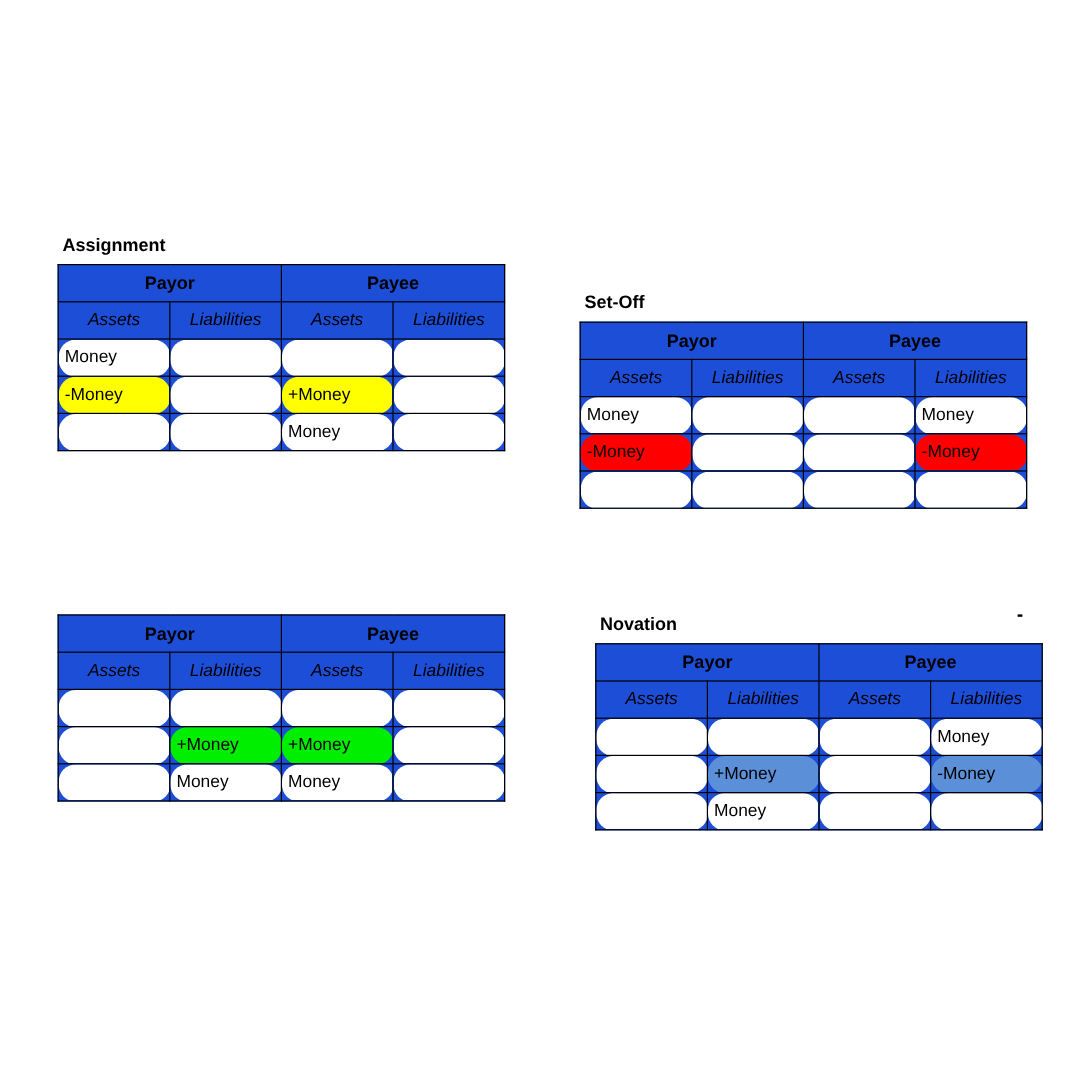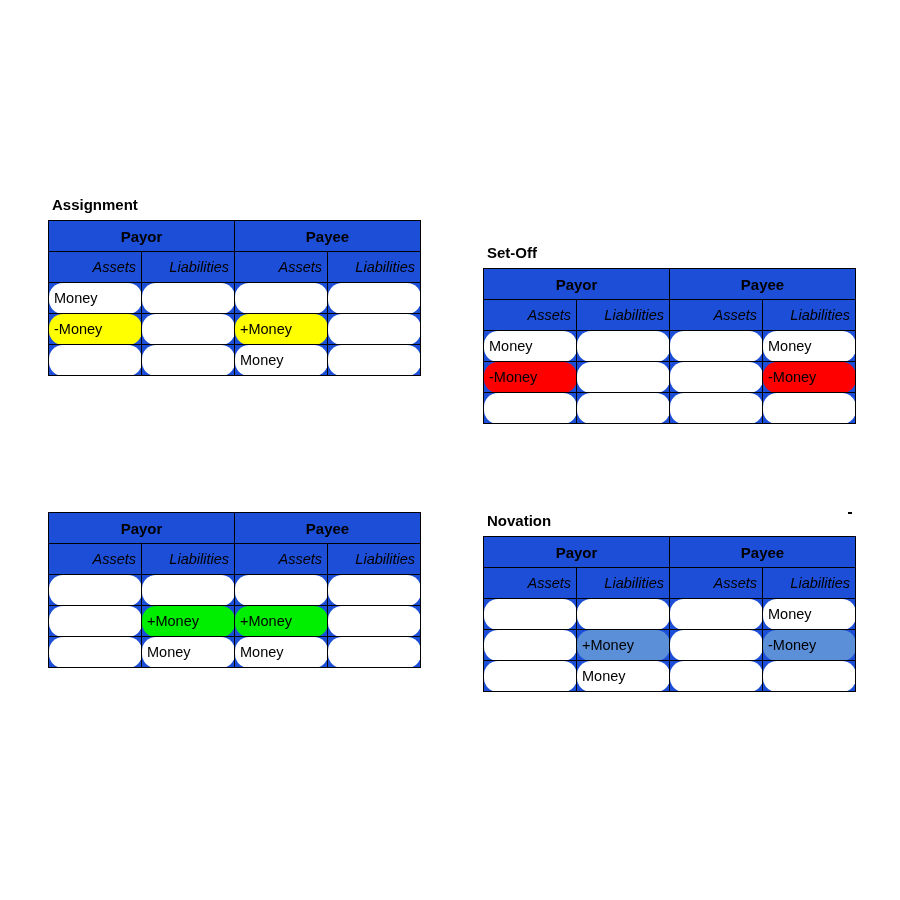--- a/index.html
+++ b/index.html
@@ -47,21 +47,21 @@
     overflow: hidden;
     white-space: nowrap;
   }
   table.matrix th.party {
     text-align: center;
     font-weight: bold;
     font-size: 15px;
   }
   table.matrix td.colhead {
     font-style: italic;
-    text-align: right;
+    text-align: center;
   }
   table.matrix td.cell {
     text-align: left;
     border-radius: 14px;
   }
   
   col.c0 { width: 93px; }
   col.c1 { width: 93px; }
   col.c2 { width: 93px; }
   col.c3 { width: 93px; }
@@ -194,21 +194,21 @@
             </tr>
             <tr>
               <td class="cell" style="background: rgb(255, 255, 255);"></td>
               <td class="cell" style="background: rgb(255, 255, 255);">Money</td>
               <td class="cell" style="background: rgb(255, 255, 255);">Money</td>
               <td class="cell" style="background: rgb(255, 255, 255);"></td>
             </tr>
           </tbody>
         </table>
       </div>
-      <div class="panel" style="left: 483px; top: 512px;">
+      <div class="panel" style="left: 496px; top: 512px;">
         <div class="panel-title">Novation</div>
         <table class="matrix">
           <colgroup>
             <col class="c0">
             <col class="c1">
             <col class="c2">
             <col class="c3">
           </colgroup>
           <tbody>
             <tr>

